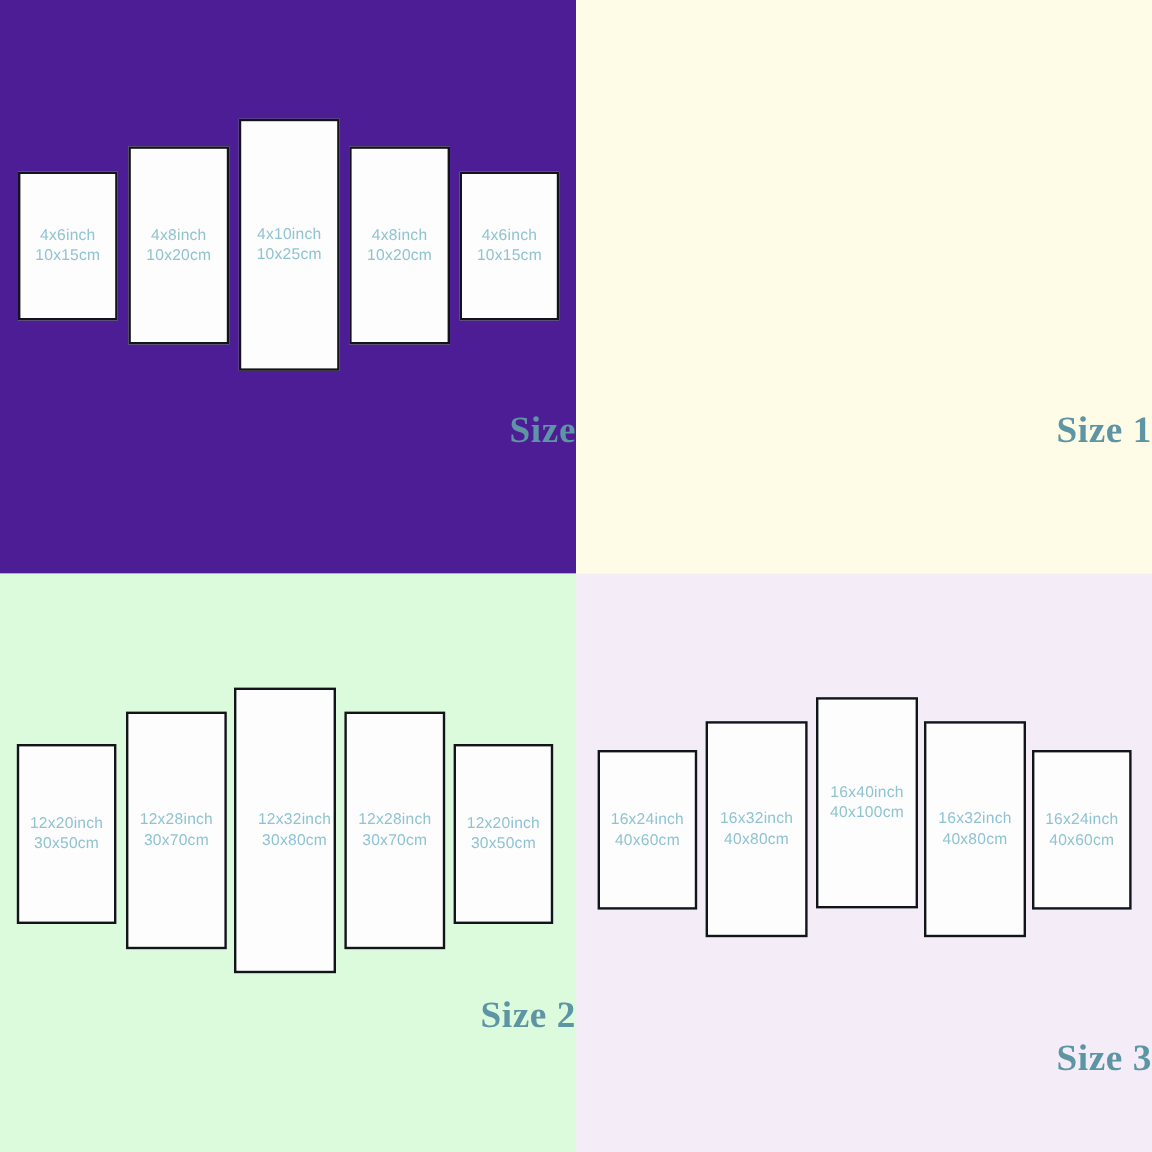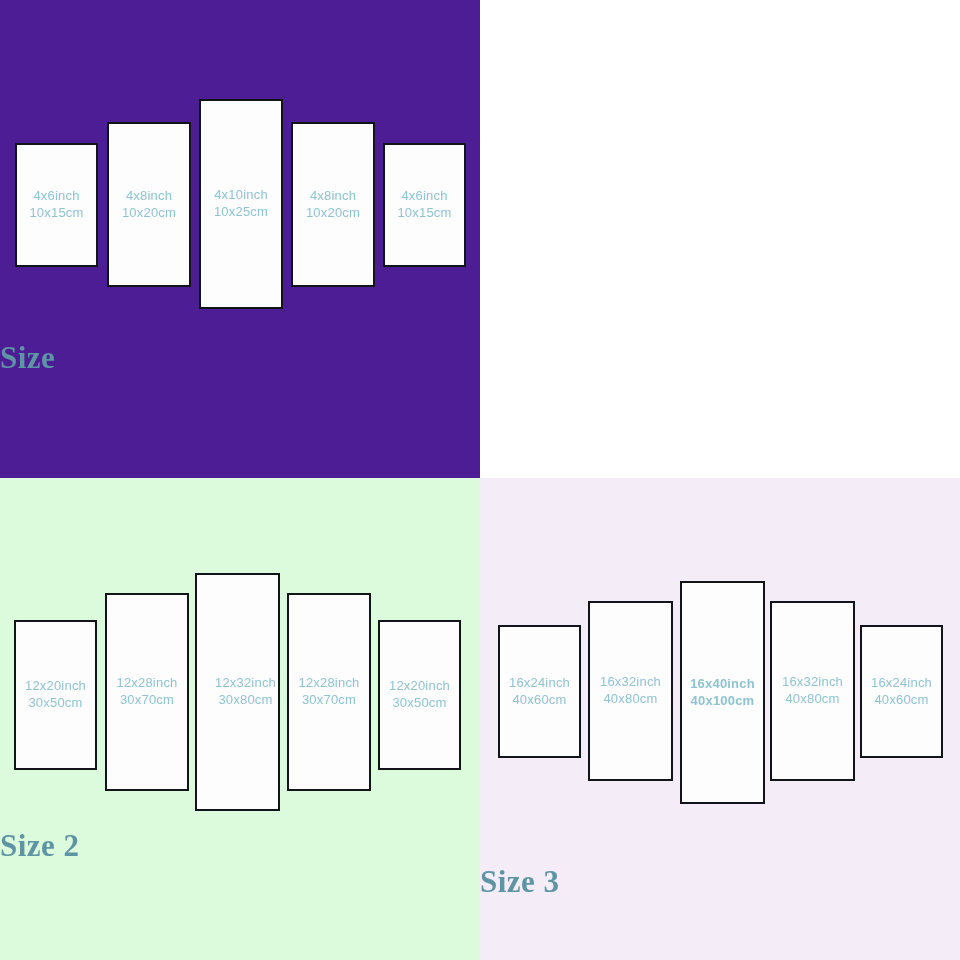--- a/index.html
+++ b/index.html
@@ -46,21 +46,21 @@
     letter-spacing: 0.2px;
     white-space: nowrap;
     user-select: none;
   }
   .panel-label .line2 { display: block; }
 
   .quad-title {
     position: absolute;
     left: 0;
     width: 100%;
-    text-align: left;
+    text-align: right;
     font-family: "Liberation Serif", serif;
     font-weight: bold;
     font-size: 31px;
     color: #5d95a4;
     letter-spacing: 0.5px;
     user-select: none;
   }
 </style>
 </head>
 <body>
@@ -79,20 +79,24 @@
         </div>
         <div class="panel" style="left: 291px; top: 122px; width: 84px; height: 165px; border-color: rgb(17, 20, 24); background: rgb(253, 253, 253);">
           <div class="panel-label" style="color: rgb(143, 195, 210);"><span>4x8inch</span><span class="line2">10x20cm</span></div>
         </div>
         <div class="panel" style="left: 383px; top: 143px; width: 83px; height: 124px; border-color: rgb(17, 20, 24); background: rgb(253, 253, 253);">
           <div class="panel-label" style="color: rgb(143, 195, 210);"><span>4x6inch</span><span class="line2">10x15cm</span></div>
         </div>
       </div>
       <div class="quad-title" style="top: 340px; color: rgb(93, 149, 164);">Size</div>
     </div>
+    <div class="quadrant" style="left: 480px; top: 0px; width: 480px; height: 478px; background: rgb(254, 252, 230);">
+      <div class="panel-stage"></div>
+      <div class="quad-title" style="top: 340px; color: rgb(93, 149, 164);">Size 1</div>
+    </div>
     <div class="quadrant" style="left: 0px; top: 478px; width: 480px; height: 482px; background: rgb(220, 251, 220);">
       <div class="panel-stage">
         <div class="panel" style="left: 14px; top: 142px; width: 83px; height: 150px; border-color: rgb(17, 20, 24); background: rgb(253, 253, 253);">
           <div class="panel-label" style="color: rgb(143, 195, 210);"><span>12x20inch</span><span class="line2">30x50cm</span></div>
         </div>
         <div class="panel" style="left: 105px; top: 115px; width: 84px; height: 198px; border-color: rgb(17, 20, 24); background: rgb(253, 253, 253);">
           <div class="panel-label" style="color: rgb(143, 195, 210);"><span>12x28inch</span><span class="line2">30x70cm</span></div>
         </div>
         <div class="panel" style="left: 195px; top: 95px; width: 85px; height: 238px; border-color: rgb(17, 20, 24); background: rgb(253, 253, 253);">
           <div class="panel-label" style="color: rgb(143, 195, 210); margin-left: 16px;"><span>12x32inch</span><span class="line2">30x80cm</span></div>
@@ -107,21 +111,21 @@
       <div class="quad-title" style="top: 350px; color: rgb(93, 149, 164);">Size 2</div>
     </div>
     <div class="quadrant" style="left: 480px; top: 478px; width: 480px; height: 482px; background: rgb(244, 237, 248);">
       <div class="panel-stage">
         <div class="panel" style="left: 18px; top: 147px; width: 83px; height: 133px; border-color: rgb(17, 20, 24); background: rgb(253, 253, 253);">
           <div class="panel-label" style="color: rgb(143, 195, 210);"><span>16x24inch</span><span class="line2">40x60cm</span></div>
         </div>
         <div class="panel" style="left: 108px; top: 123px; width: 85px; height: 180px; border-color: rgb(17, 20, 24); background: rgb(253, 253, 253);">
           <div class="panel-label" style="color: rgb(143, 195, 210);"><span>16x32inch</span><span class="line2">40x80cm</span></div>
         </div>
-        <div class="panel" style="left: 200px; top: 103px; width: 85px; height: 223px; border-color: rgb(17, 20, 24); background: rgb(253, 253, 253); font-weight: bold;">
+        <div class="panel" style="left: 200px; top: 103px; width: 85px; height: 176px; border-color: rgb(17, 20, 24); background: rgb(253, 253, 253);">
           <div class="panel-label" style="color: rgb(143, 195, 210);"><span>16x40inch</span><span class="line2">40x100cm</span></div>
         </div>
         <div class="panel" style="left: 290px; top: 123px; width: 85px; height: 180px; border-color: rgb(17, 20, 24); background: rgb(253, 253, 253);">
           <div class="panel-label" style="color: rgb(143, 195, 210);"><span>16x32inch</span><span class="line2">40x80cm</span></div>
         </div>
         <div class="panel" style="left: 380px; top: 147px; width: 83px; height: 133px; border-color: rgb(17, 20, 24); background: rgb(253, 253, 253);">
           <div class="panel-label" style="color: rgb(143, 195, 210);"><span>16x24inch</span><span class="line2">40x60cm</span></div>
         </div>
       </div>
       <div class="quad-title" style="top: 350px; color: rgb(93, 149, 164); margin-top: 36px;">Size 3</div>

